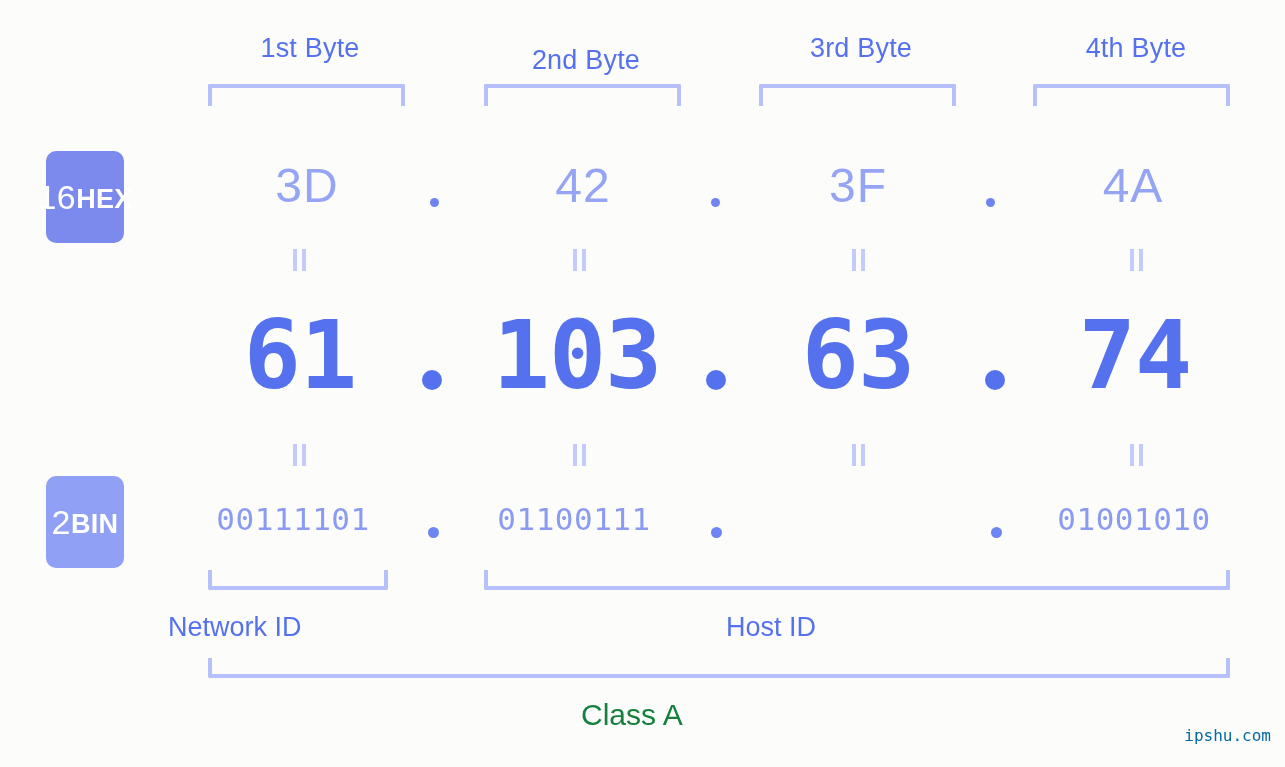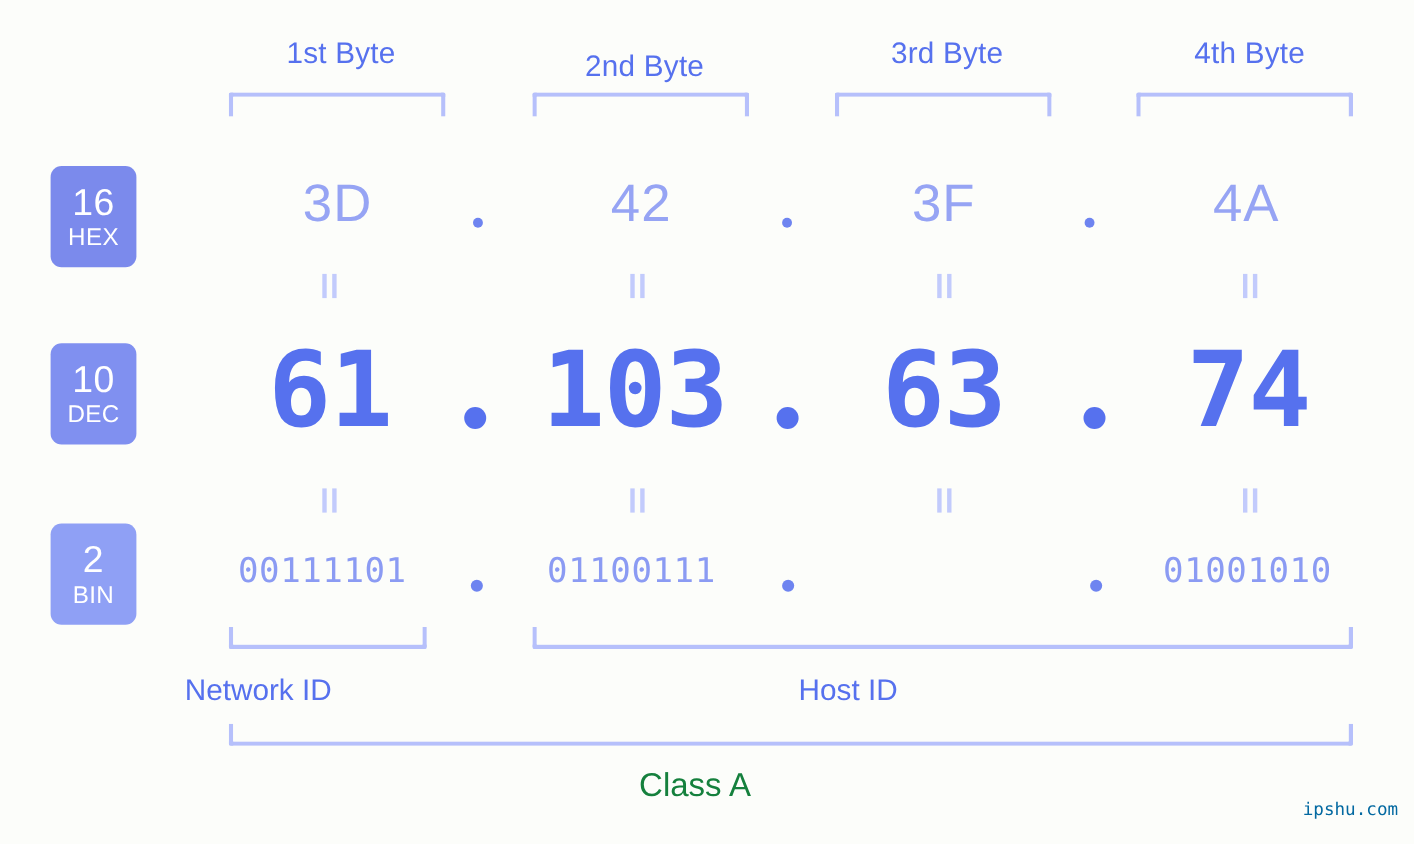--- a/index.html
+++ b/index.html
@@ -54,34 +54,34 @@
   }
 
   
   .badge {
     position: absolute;
     left: 46px;
     width: 78px;
     height: 92px;
     border-radius: 10px;
     display: flex;
-    flex-direction: column;
+    flex-direction: row;
     align-items: center;
     justify-content: center;
     color: #ffffff;
     line-height: 1;
   }
   .badge .num {
     font-size: 34px;
     font-weight: 400;
     letter-spacing: 0.5px;
   }
   .badge .abbr {
-    font-size: 22px;
-    font-weight: 400;
+    font-size: 27px;
+    font-weight: 700;
     margin-top: 4px;
     letter-spacing: 0.3px;
     text-align: center;
   }
 
   .cell {
     position: absolute;
     text-align: center;
     white-space: nowrap;
   }
@@ -183,24 +183,20 @@
 
   <div class="bracket-top" style="left:208px; width:197px; top:84px;"></div>
   <div class="bracket-top" style="left:484px; width:197px; top:84px;"></div>
   <div class="bracket-top" style="left:759px; width:197px; top:84px;"></div>
   <div class="bracket-top" style="left:1033px; width:197px; top:84px;"></div>
 
   <div class="badge" style="top:151px; background:#7b8aec;">
     <span class="num">16</span>
     <span class="abbr">HEX</span>
   </div>
-  <div class="badge" style="top:312px; background:#8090f0;">
-    <span class="num">10</span>
-    <span class="abbr">DEC</span>
-  </div>
   <div class="badge" style="top:476px; background:#8fa0f5;">
     <span class="num">2</span>
     <span class="abbr">BIN</span>
   </div>
 
   <div class="cell hex-val" style="left:177px; width:260px; top:158px;">3D</div>
   <div class="cell hex-val" style="left:453px; width:260px; top:158px;">42</div>
   <div class="cell hex-val" style="left:728px; width:260px; top:158px;">3F</div>
   <div class="cell hex-val" style="left:1003px; width:260px; top:158px;">4A</div>
 

